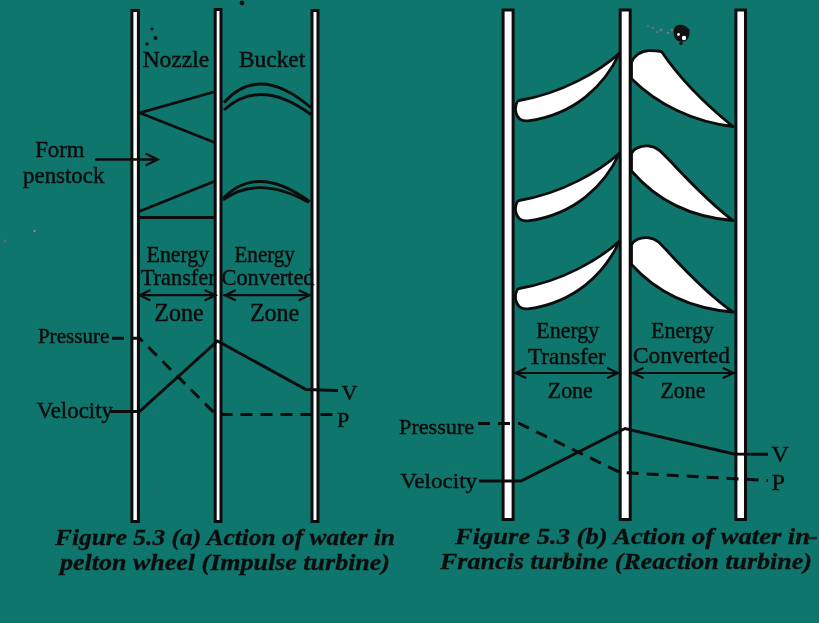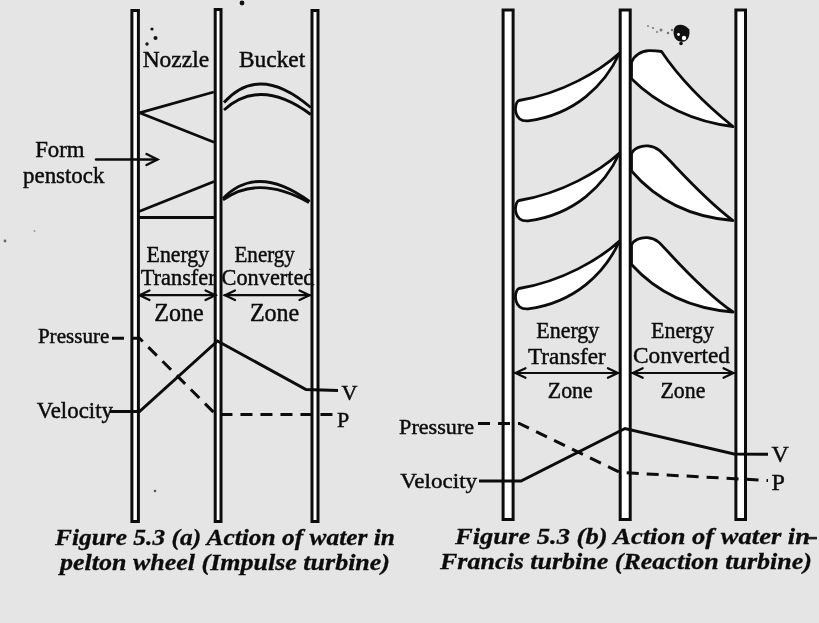--- a/index.html
+++ b/index.html
@@ -1,16 +1,16 @@
 <!DOCTYPE html>
 <html><head>
 <meta charset="utf-8">
 <style>
   html,body{margin:0;padding:0;background:#ffffff;}
-  #page{position:relative;width:819px;height:623px;background:#e5e5e5;overflow:hidden;}
+  #page{position:relative;width:819px;height:623px;background:#0f766e;overflow:hidden;}
   svg{position:absolute;left:0;top:0;}
   text{font-family:"Liberation Serif",serif;fill:#0c0c0c;}
   .lbl{font-size:23px;} .lbl text, text.t{stroke:#0c0c0c;stroke-width:0.45px;}
   .cap{font-size:24px;font-weight:bold;font-style:italic;} .cap text{stroke:#0c0c0c;stroke-width:0.3px;}
 </style>
 </head>
 <body>
 <div id="page">
 <svg width="819" height="623" viewBox="0 0 819 623">
   <g fill="none" stroke="#0c0c0c" stroke-width="3">

